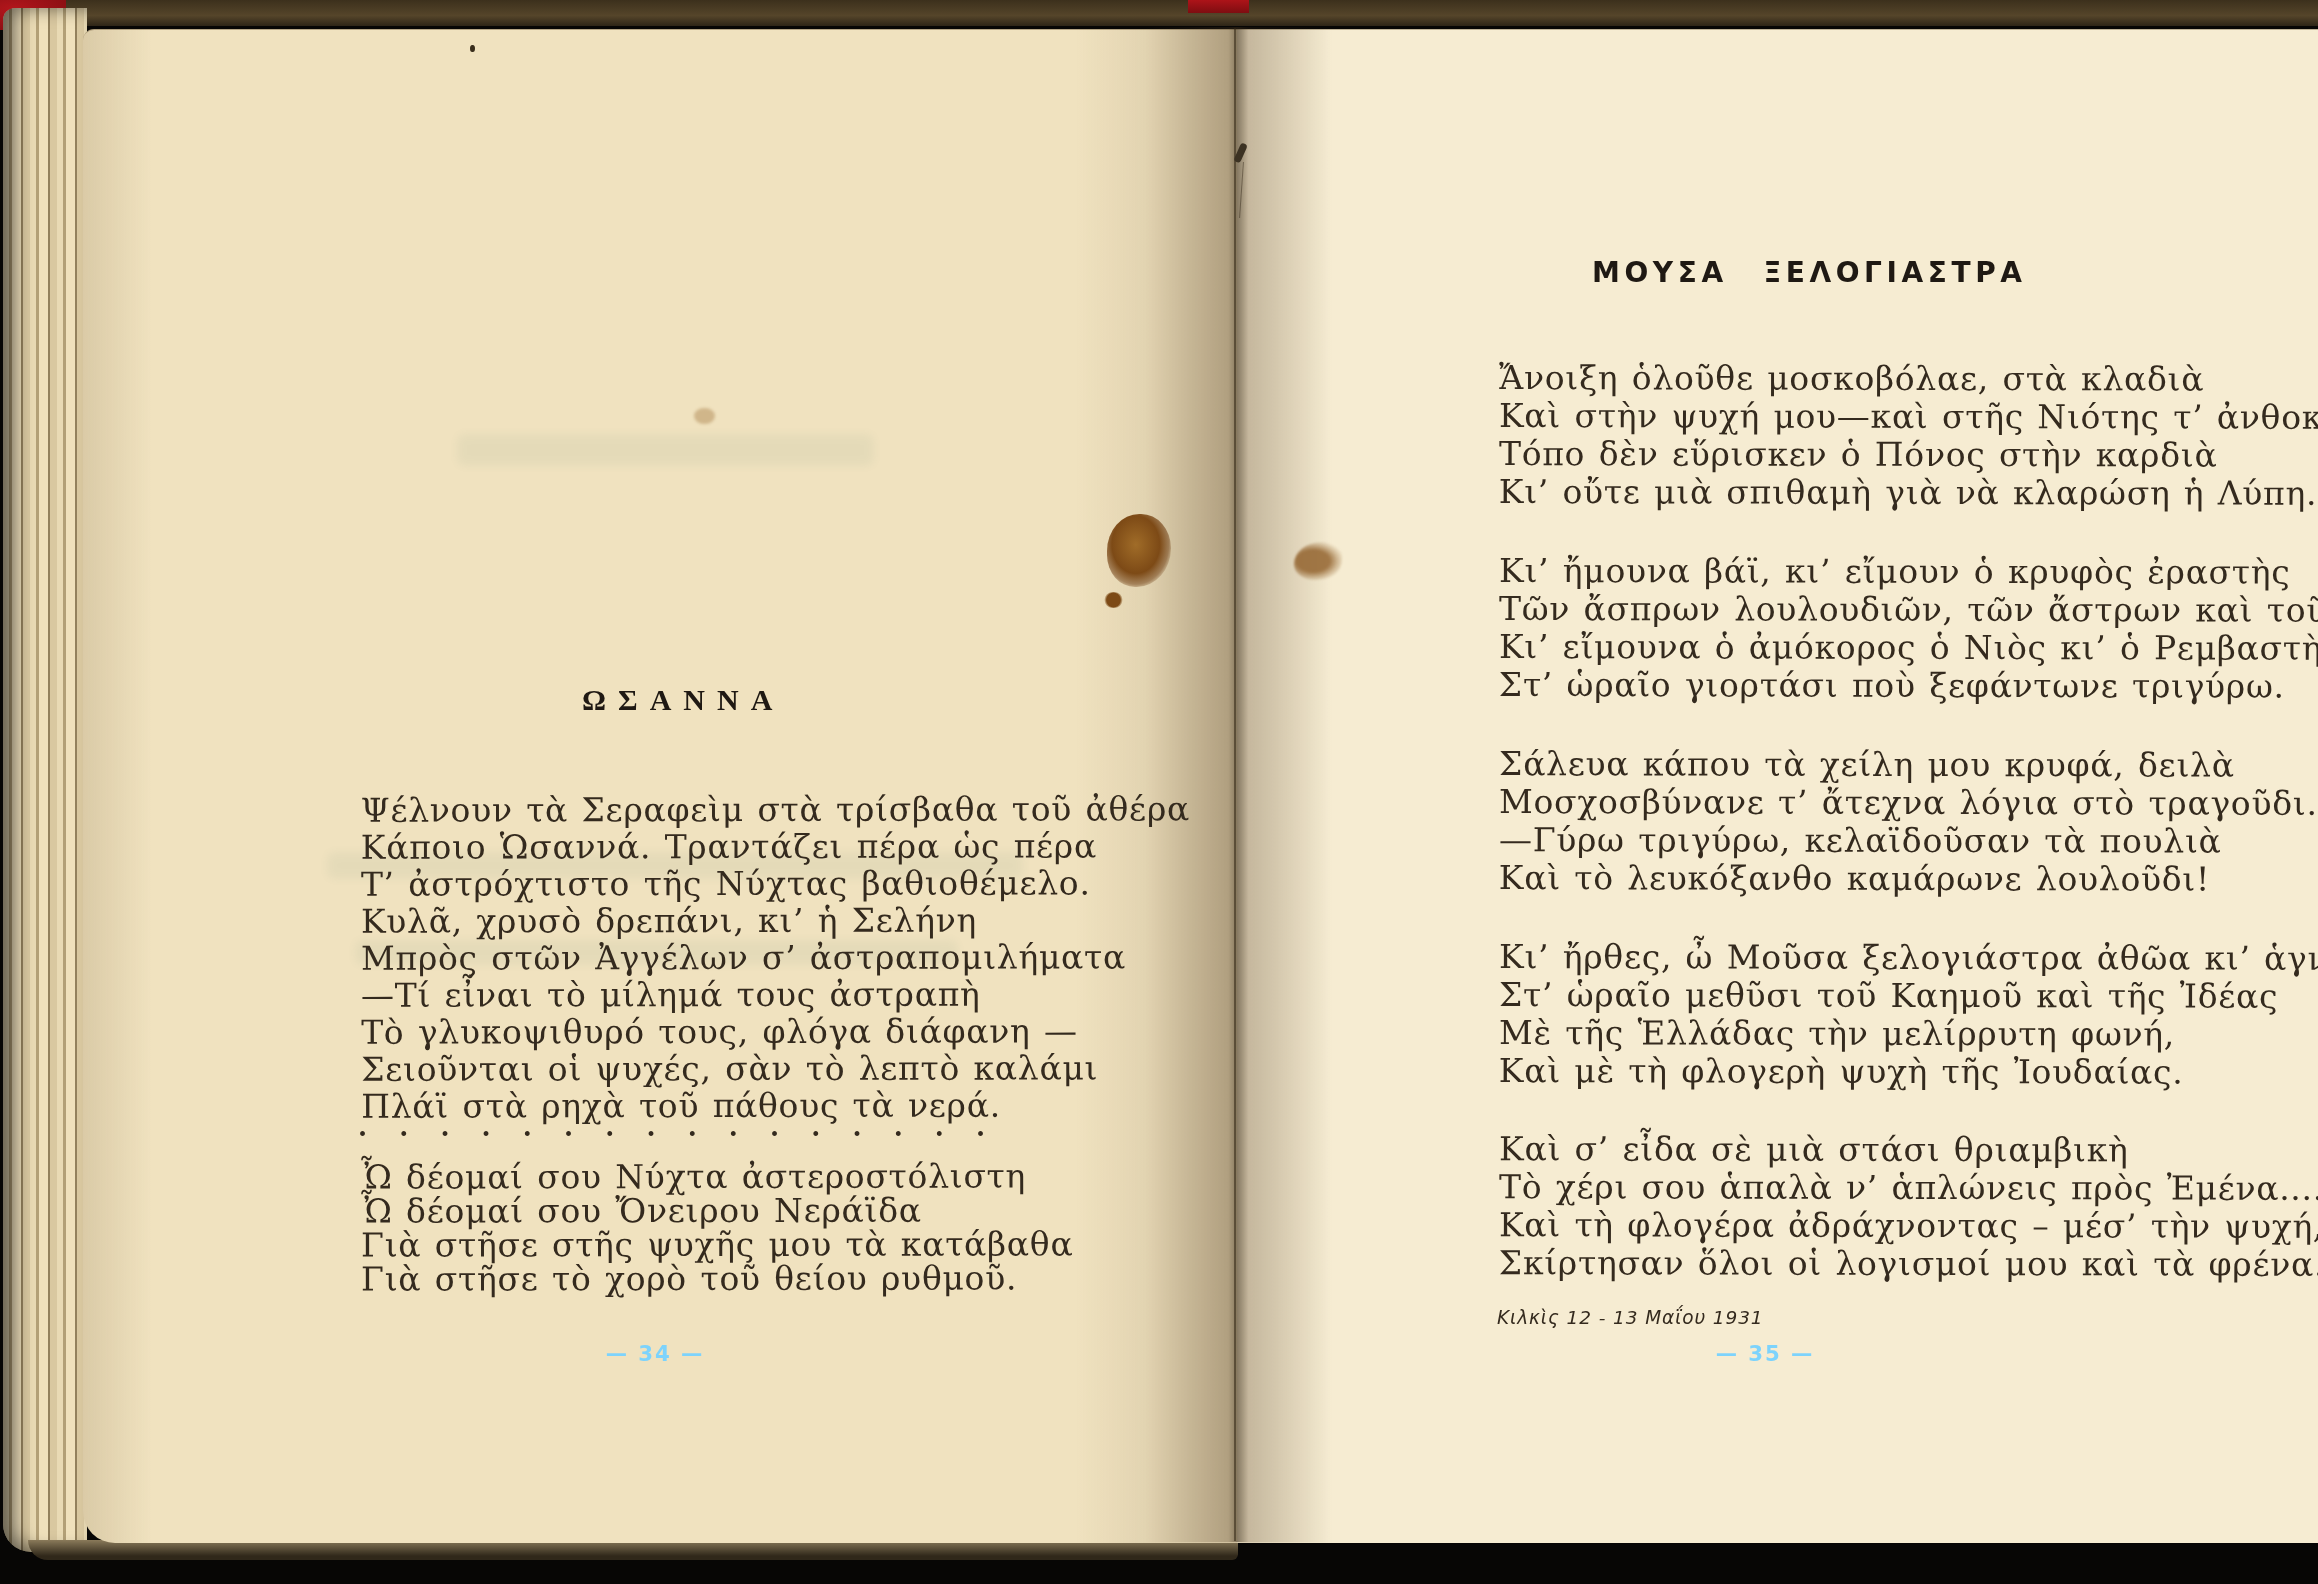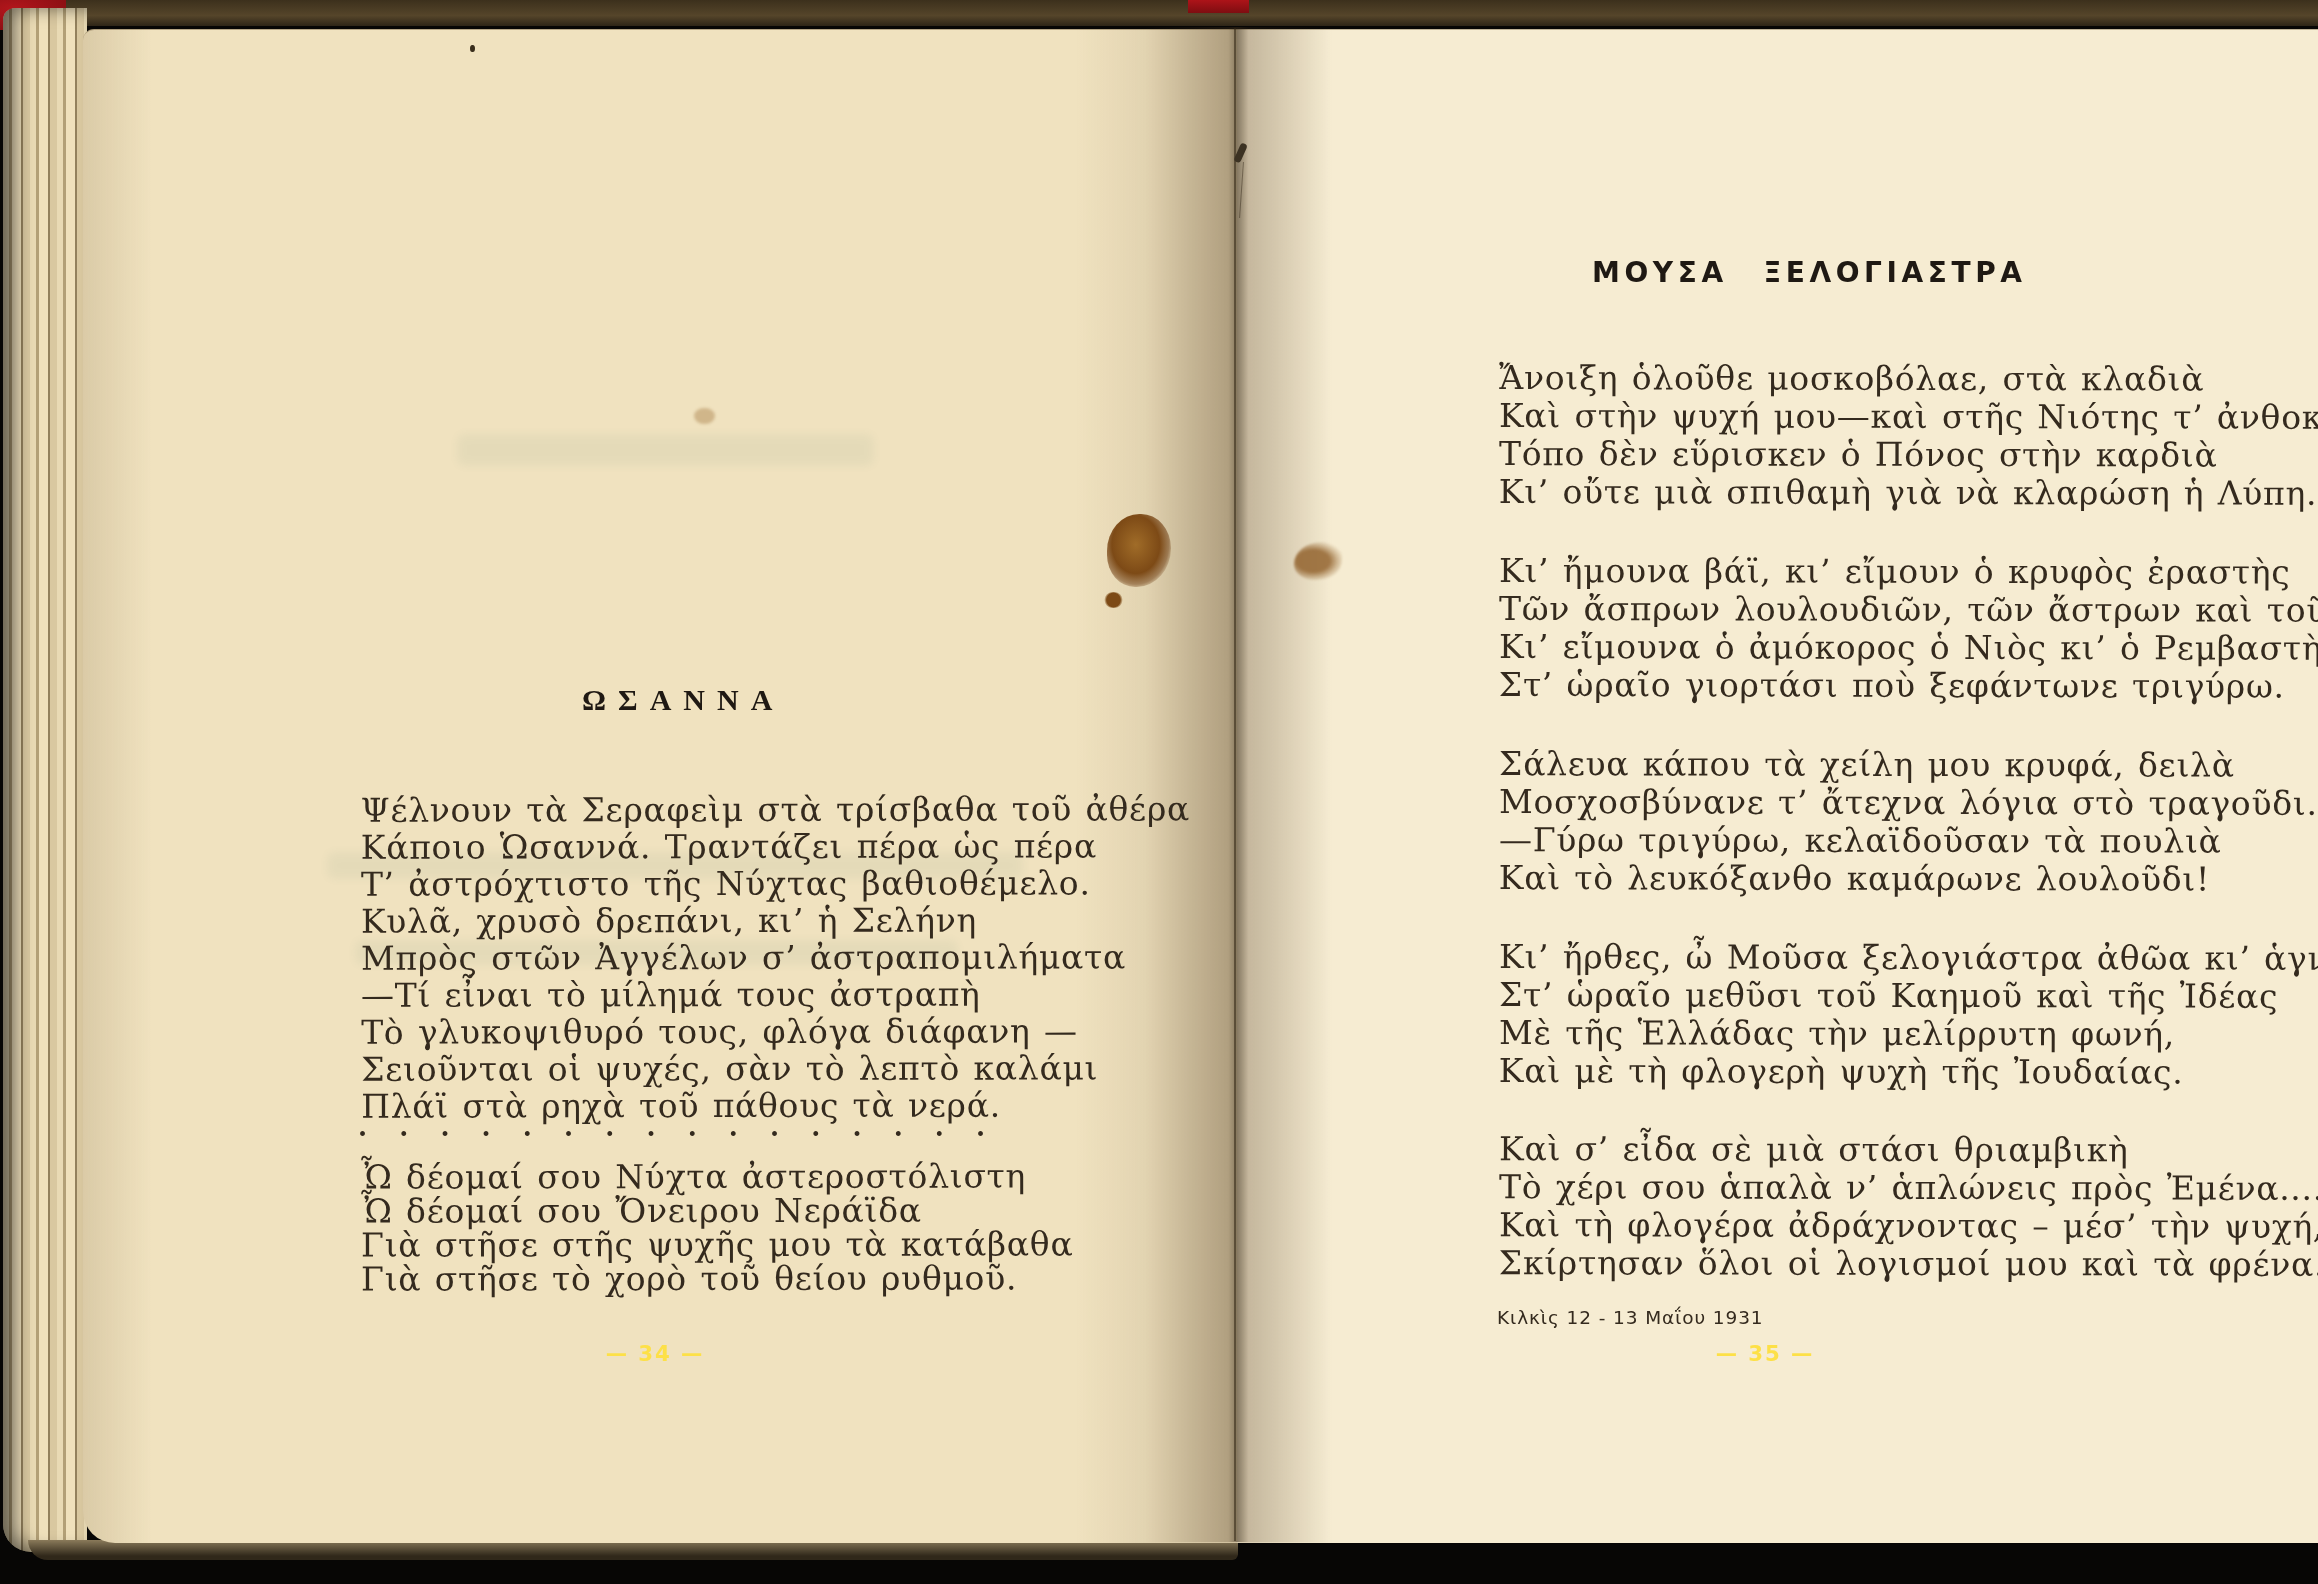--- a/index.html
+++ b/index.html
@@ -55,22 +55,22 @@
   .poem-title{position:absolute;font-family:"DejaVu Sans","Liberation Sans",sans-serif;font-weight:bold;color:var(--title-ink);white-space:nowrap;}
   .title-left{left:582px;top:683px;font-size:30px;letter-spacing:12px;font-family:Liberation Serif, serif;}
   .title-right{left:1592px;top:256px;font-size:28px;letter-spacing:4.6px;word-spacing:21.3px;}
   .stanza{position:absolute;white-space:nowrap;font-size:33px;letter-spacing:0.7px;word-spacing:2.3px;}
   .stanza .line{display:block;}
   .lp1{left:361px;top:791px;line-height:37px;transform:rotate(-.1deg);}
   .lp2{left:361px;top:1160px;line-height:34px;transform:rotate(-.1deg);}
   .rp{left:1499px;line-height:38px;transform:rotate(.12deg);}
   .rp.s1{top:360px;} .rp.s2{top:553px;} .rp.s3{top:746px;} .rp.s4{top:939px;} .rp.s5{top:1131px;}
   .dots{position:absolute;left:358px;top:1112px;font-size:26px;font-weight:bold;word-spacing:21.3px;letter-spacing:0.9px;color:var(--ink);white-space:nowrap;}
-  .dateline{position:absolute;left:1497px;top:1307px;font-family:"DejaVu Sans","Liberation Sans",sans-serif;font-size:18.5px;letter-spacing:0.9px;color:var(--ink);}
-  .pagenum{position:absolute;top:1341px;width:246px;text-align:center;font-family:"DejaVu Sans","Liberation Sans",sans-serif;font-weight:bold;font-size:21.3px;letter-spacing:1.9px;color:#fde047;}
+  .dateline{position:absolute;left:1497px;top:1307px;font-family:"DejaVu Sans","Liberation Sans",sans-serif;font-size:18.5px;letter-spacing:0.9px;color:var(--ink);font-style:italic;}
+  .pagenum{position:absolute;top:1341px;width:246px;text-align:center;font-family:"DejaVu Sans","Liberation Sans",sans-serif;font-weight:bold;font-size:21.3px;letter-spacing:1.9px;color:#7dd3fc;}
   .pn-left{left:532px;} .pn-right{left:1642px;}
 </style>
 </head>
 <body>
 
 <div id="canvas">
 
   <div class="top-edge"></div>
   <div class="red-corner-tl"></div>
   <div class="red-gutter-top"></div>

